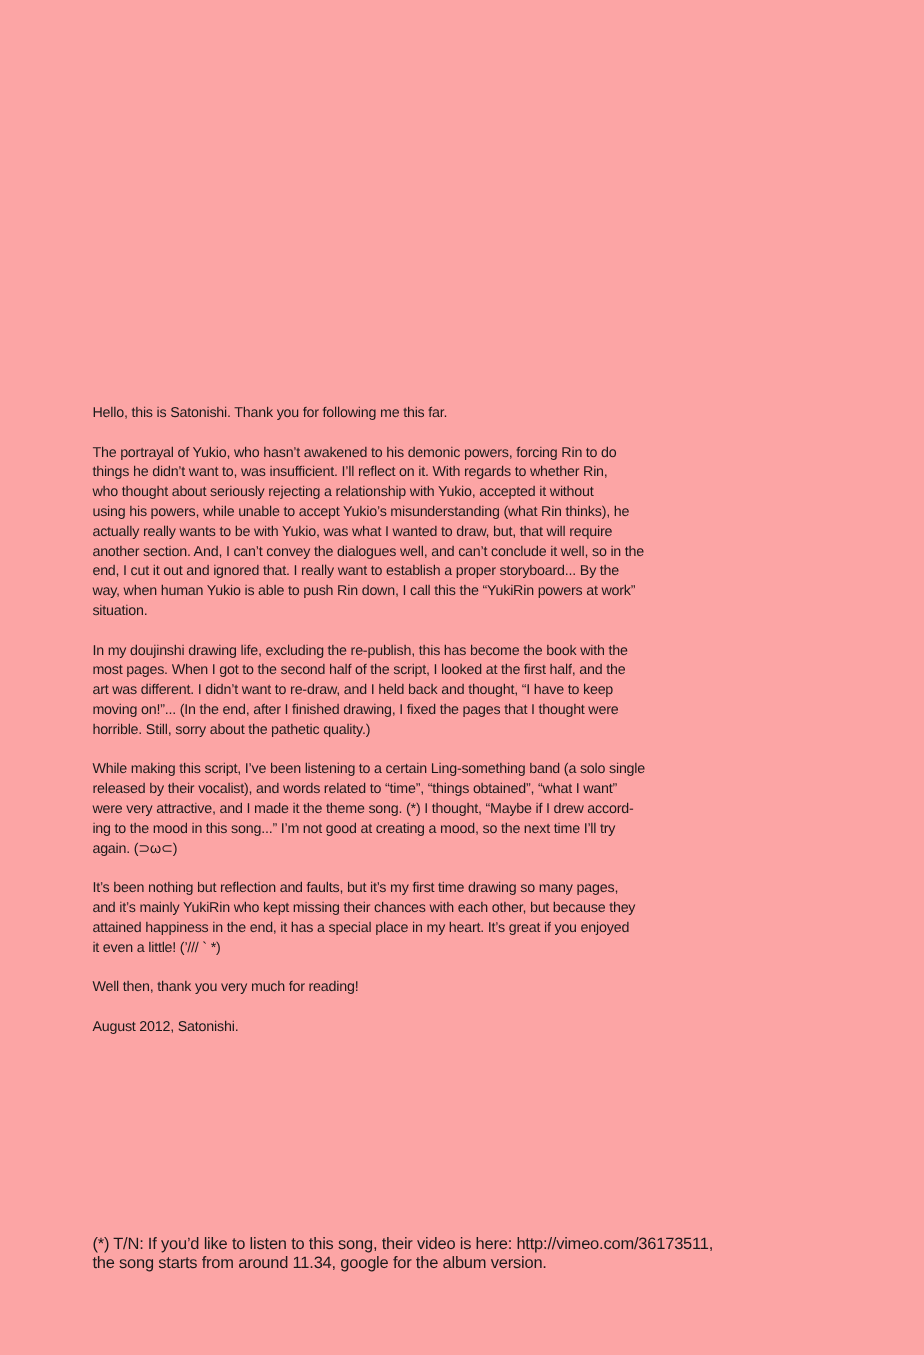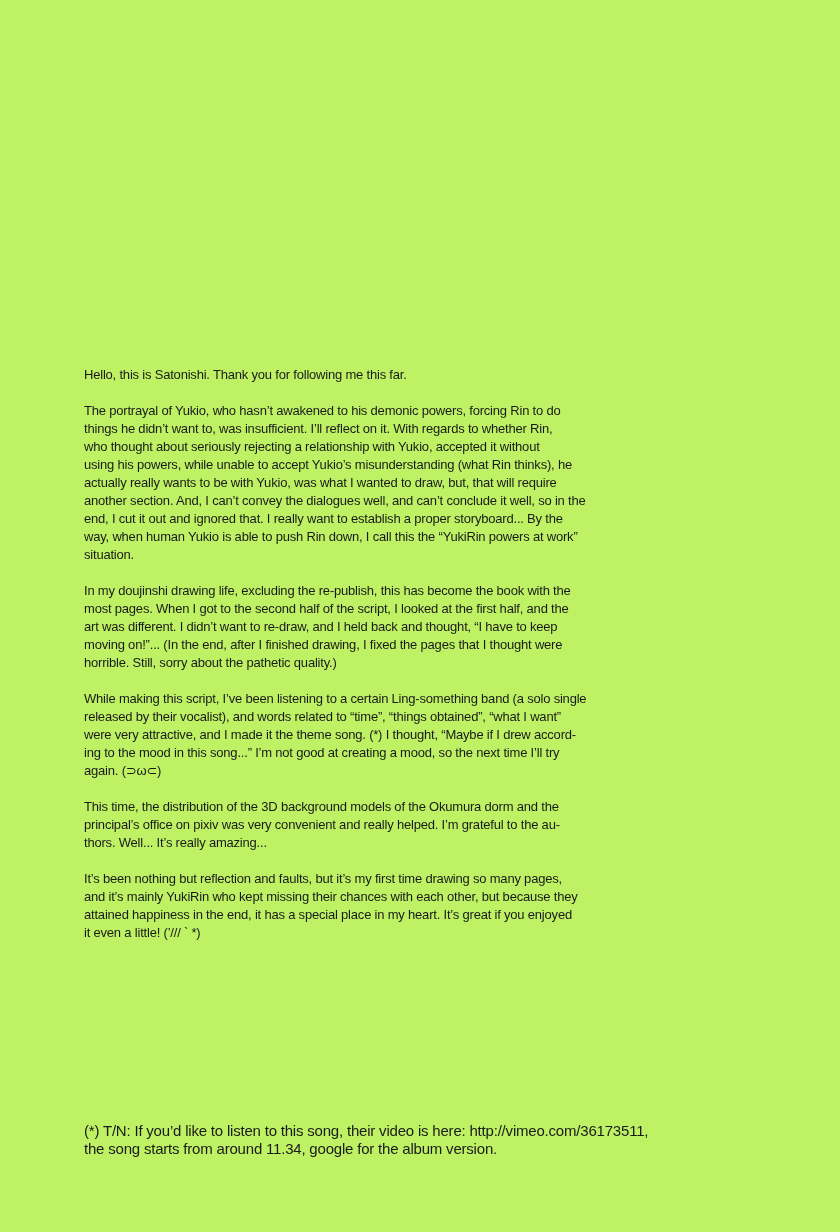--- a/index.html
+++ b/index.html
@@ -4,21 +4,21 @@
 <style>
   html, body {
     margin: 0;
     padding: 0;
     background: #ffffff;
   }
   .page {
     position: relative;
     width: 840px;
     height: 1232px;
-    background: #bef264;
+    background: #fca5a5;
     overflow: hidden;
     font-family: "Liberation Sans", "DejaVu Sans", sans-serif;
     color: #1a1a1a;
   }
   .text-block {
     position: absolute;
     left: 84px;
     top: 366px;
     width: 575px;
   }
@@ -60,23 +60,22 @@
     <p>In my doujinshi drawing life, excluding the re-publish, this has become the book with the
 most pages. When I got to the second half of the script, I looked at the first half, and the
 art was different. I didn’t want to re-draw, and I held back and thought, “I have to keep
 moving on!”... (In the end, after I finished drawing, I fixed the pages that I thought were
 horrible. Still, sorry about the pathetic quality.)</p>
     <p>While making this script, I’ve been listening to a certain Ling-something band (a solo single
 released by their vocalist), and words related to “time”, “things obtained”, “what I want”
 were very attractive, and I made it the theme song. (*) I thought, “Maybe if I drew accord-
 ing to the mood in this song...” I’m not good at creating a mood, so the next time I’ll try
 again. (⊃ω⊂)</p>
-    <p>This time, the distribution of the 3D background models of the Okumura dorm and the
-principal’s office on pixiv was very convenient and really helped. I’m grateful to the au-
-thors. Well... It’s really amazing...</p>
     <p>It’s been nothing but reflection and faults, but it’s my first time drawing so many pages,
 and it’s mainly YukiRin who kept missing their chances with each other, but because they
 attained happiness in the end, it has a special place in my heart. It’s great if you enjoyed
 it even a little! (’/// ` *)</p>
+    <p>Well then, thank you very much for reading!</p>
+    <p>August 2012, Satonishi.</p>
   </div>
   <div class="footnote">(*) T/N: If you’d like to listen to this song, their video is here: http://vimeo.com/36173511,
 the song starts from around 11.34, google for the album version.</div>
 </div>
 
 </body></html>

